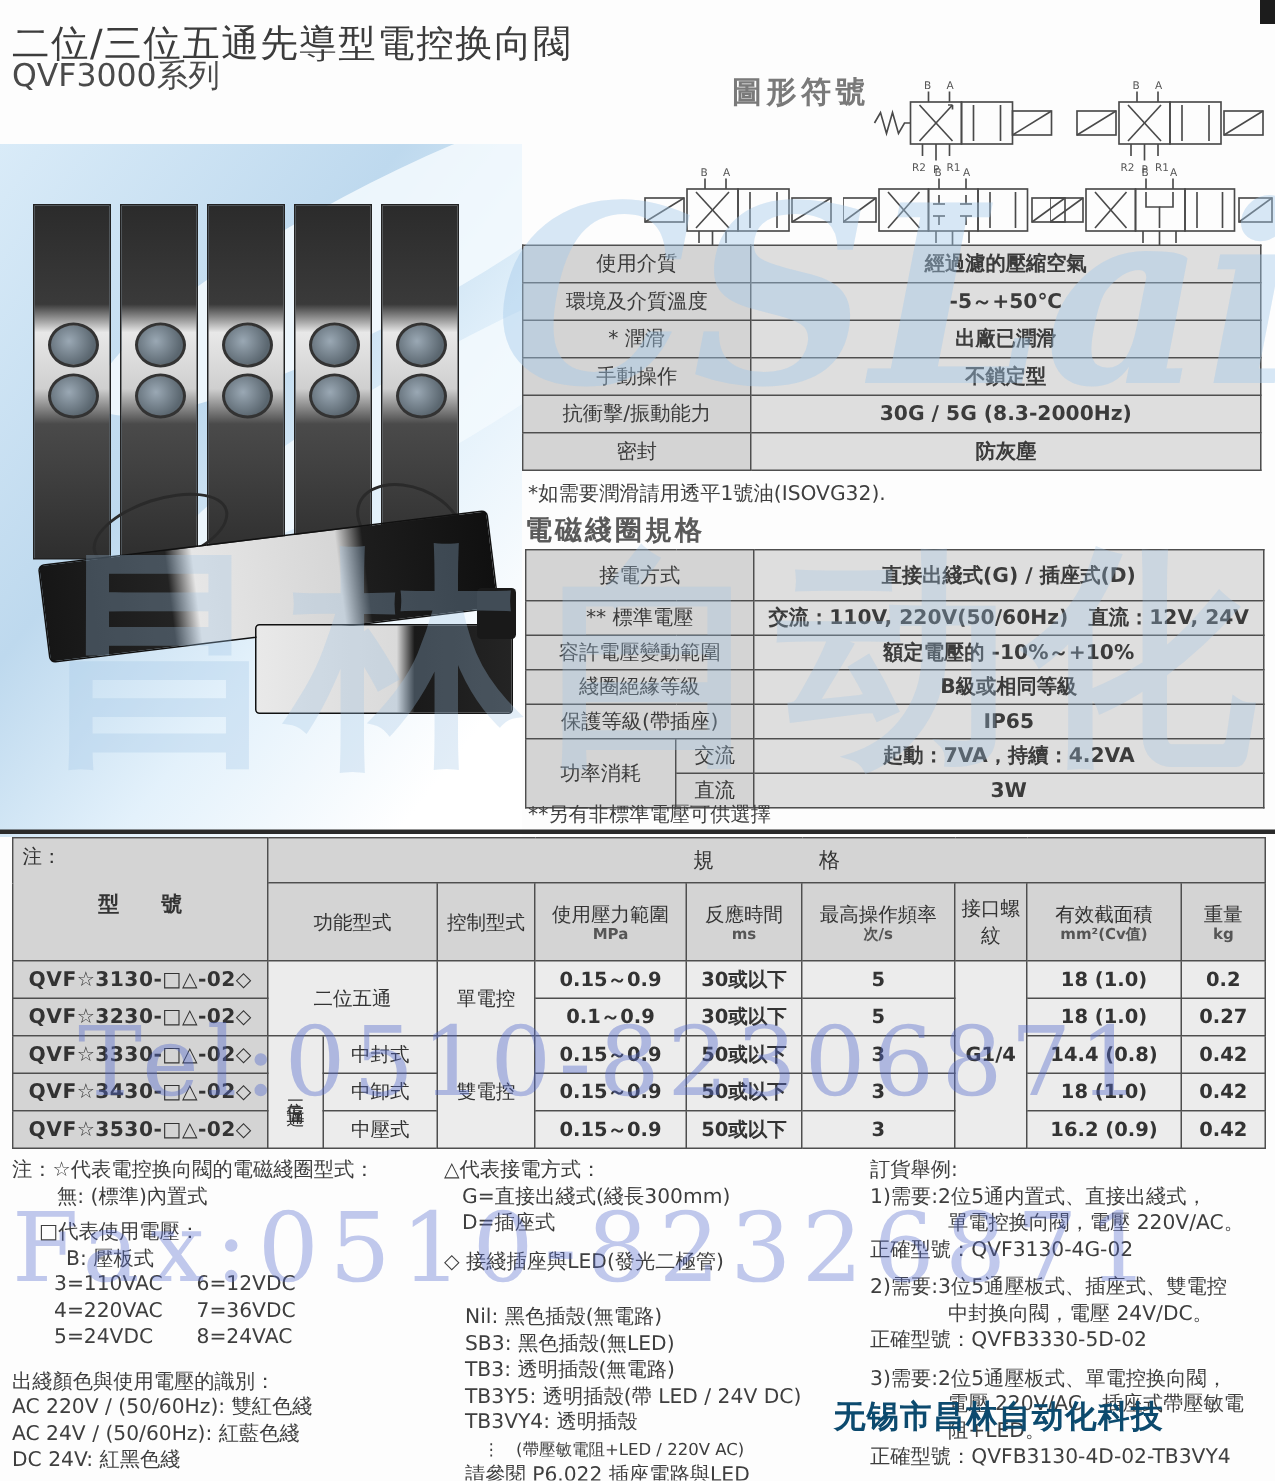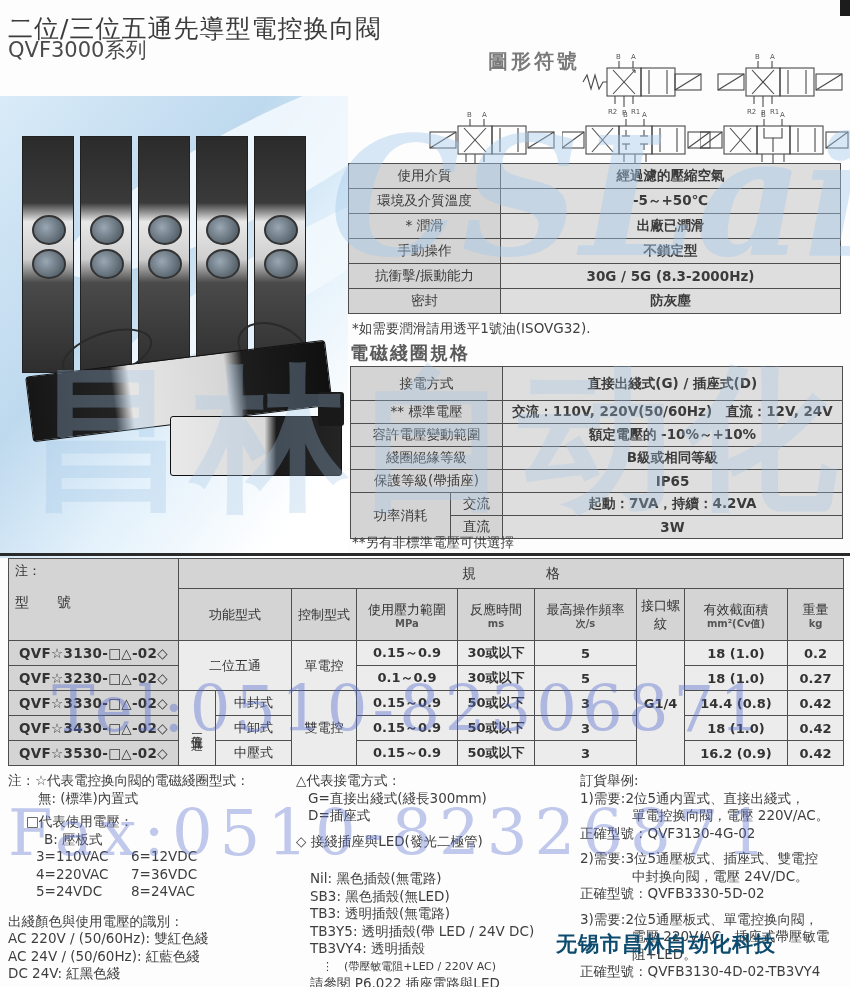--- a/index.html
+++ b/index.html
@@ -328,21 +328,21 @@
       <col style="width:77px;">
       <col style="width:102px;">
       <col style="width:48px;">
     <col style="width:103px;">
       <col style="width:56px;">
   </colgroup>
   <tbody>
       <tr style="height:30px;">
     <td class="hd" rowspan="2" style="vertical-align:top;text-align:left;padding:3px 6px;">
       <span style="font-size:13px;">注：</span>
-      <div style="margin-top:14px;font-size:14px;">型　　號</div>
+      <div style="text-align:center;margin-top:14px;font-size:14px;font-weight:bold;">型　　號</div>
     </td>
     <td class="hd" colspan="9" style="font-size:14px;">規　　　　　格</td>
   </tr>
   <tr style="height:52px;">
     <td class="hd" colspan="2">功能型式</td>
     <td class="hd">控制型式</td>
     <td class="hd"><span>使用壓力範圍</span><span class="unit">MPa</span></td>
     <td class="hd"><span>反應時間</span><span class="unit">ms</span></td>
     <td class="hd"><span>最高操作頻率</span><span class="unit">次/s</span></td>
     <td class="hd">接口螺紋</td>

